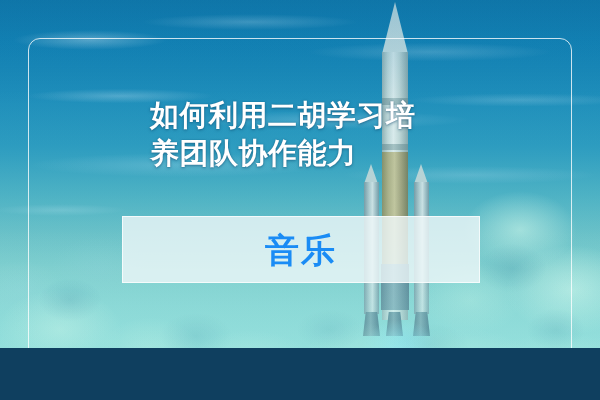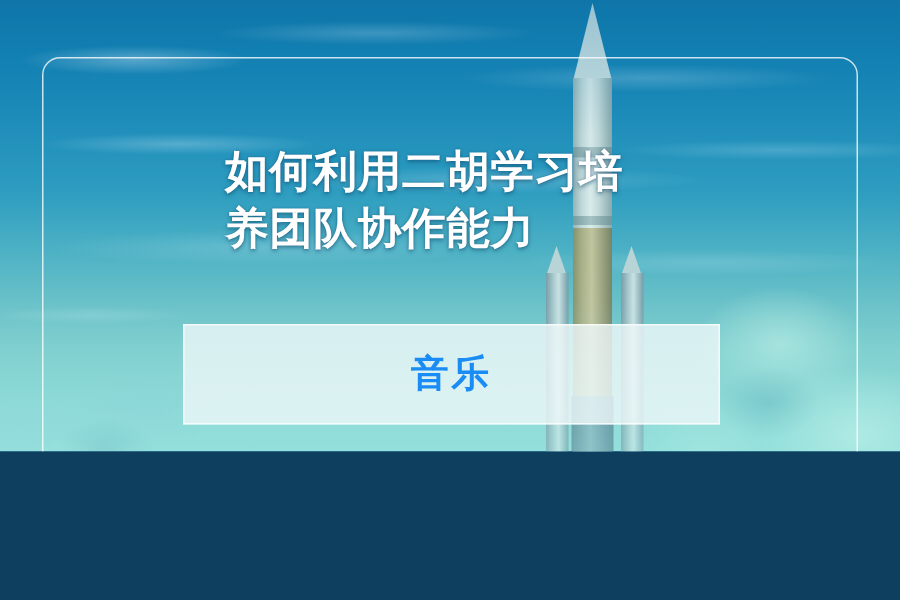--- a/index.html
+++ b/index.html
@@ -3,21 +3,21 @@
 <meta charset="utf-8">
 <style>
   html, body {
     margin: 0;
     padding: 0;
     background: #0f3f5f;
   }
   #stage {
     position: relative;
     width: 600px;
-    height: 301px;
+    height: 348px;
     overflow: hidden;
     font-family: "Liberation Sans", "DejaVu Sans", sans-serif;
     background: #1f7fae;
     text-decoration: underline;
   }
 
   
   .bg-layer {
     position: absolute;
     inset: 0;
@@ -195,21 +195,21 @@
     width: 358px; height: 67px;
     background: rgba(239,247,249,.80);
     border: 1px solid rgba(255,255,255,.72);
     box-sizing: border-box;
     display: flex;
     align-items: center;
     justify-content: center;
   }
   .category-label {
     color: #1a8cf5;
-    font-size: 25px;
+    font-size: 34px;
     font-weight: bold;
     letter-spacing: 2px;
     line-height: 1;
   }
 </style>
 </head>
 <body>
 
 <div id="stage">
 

